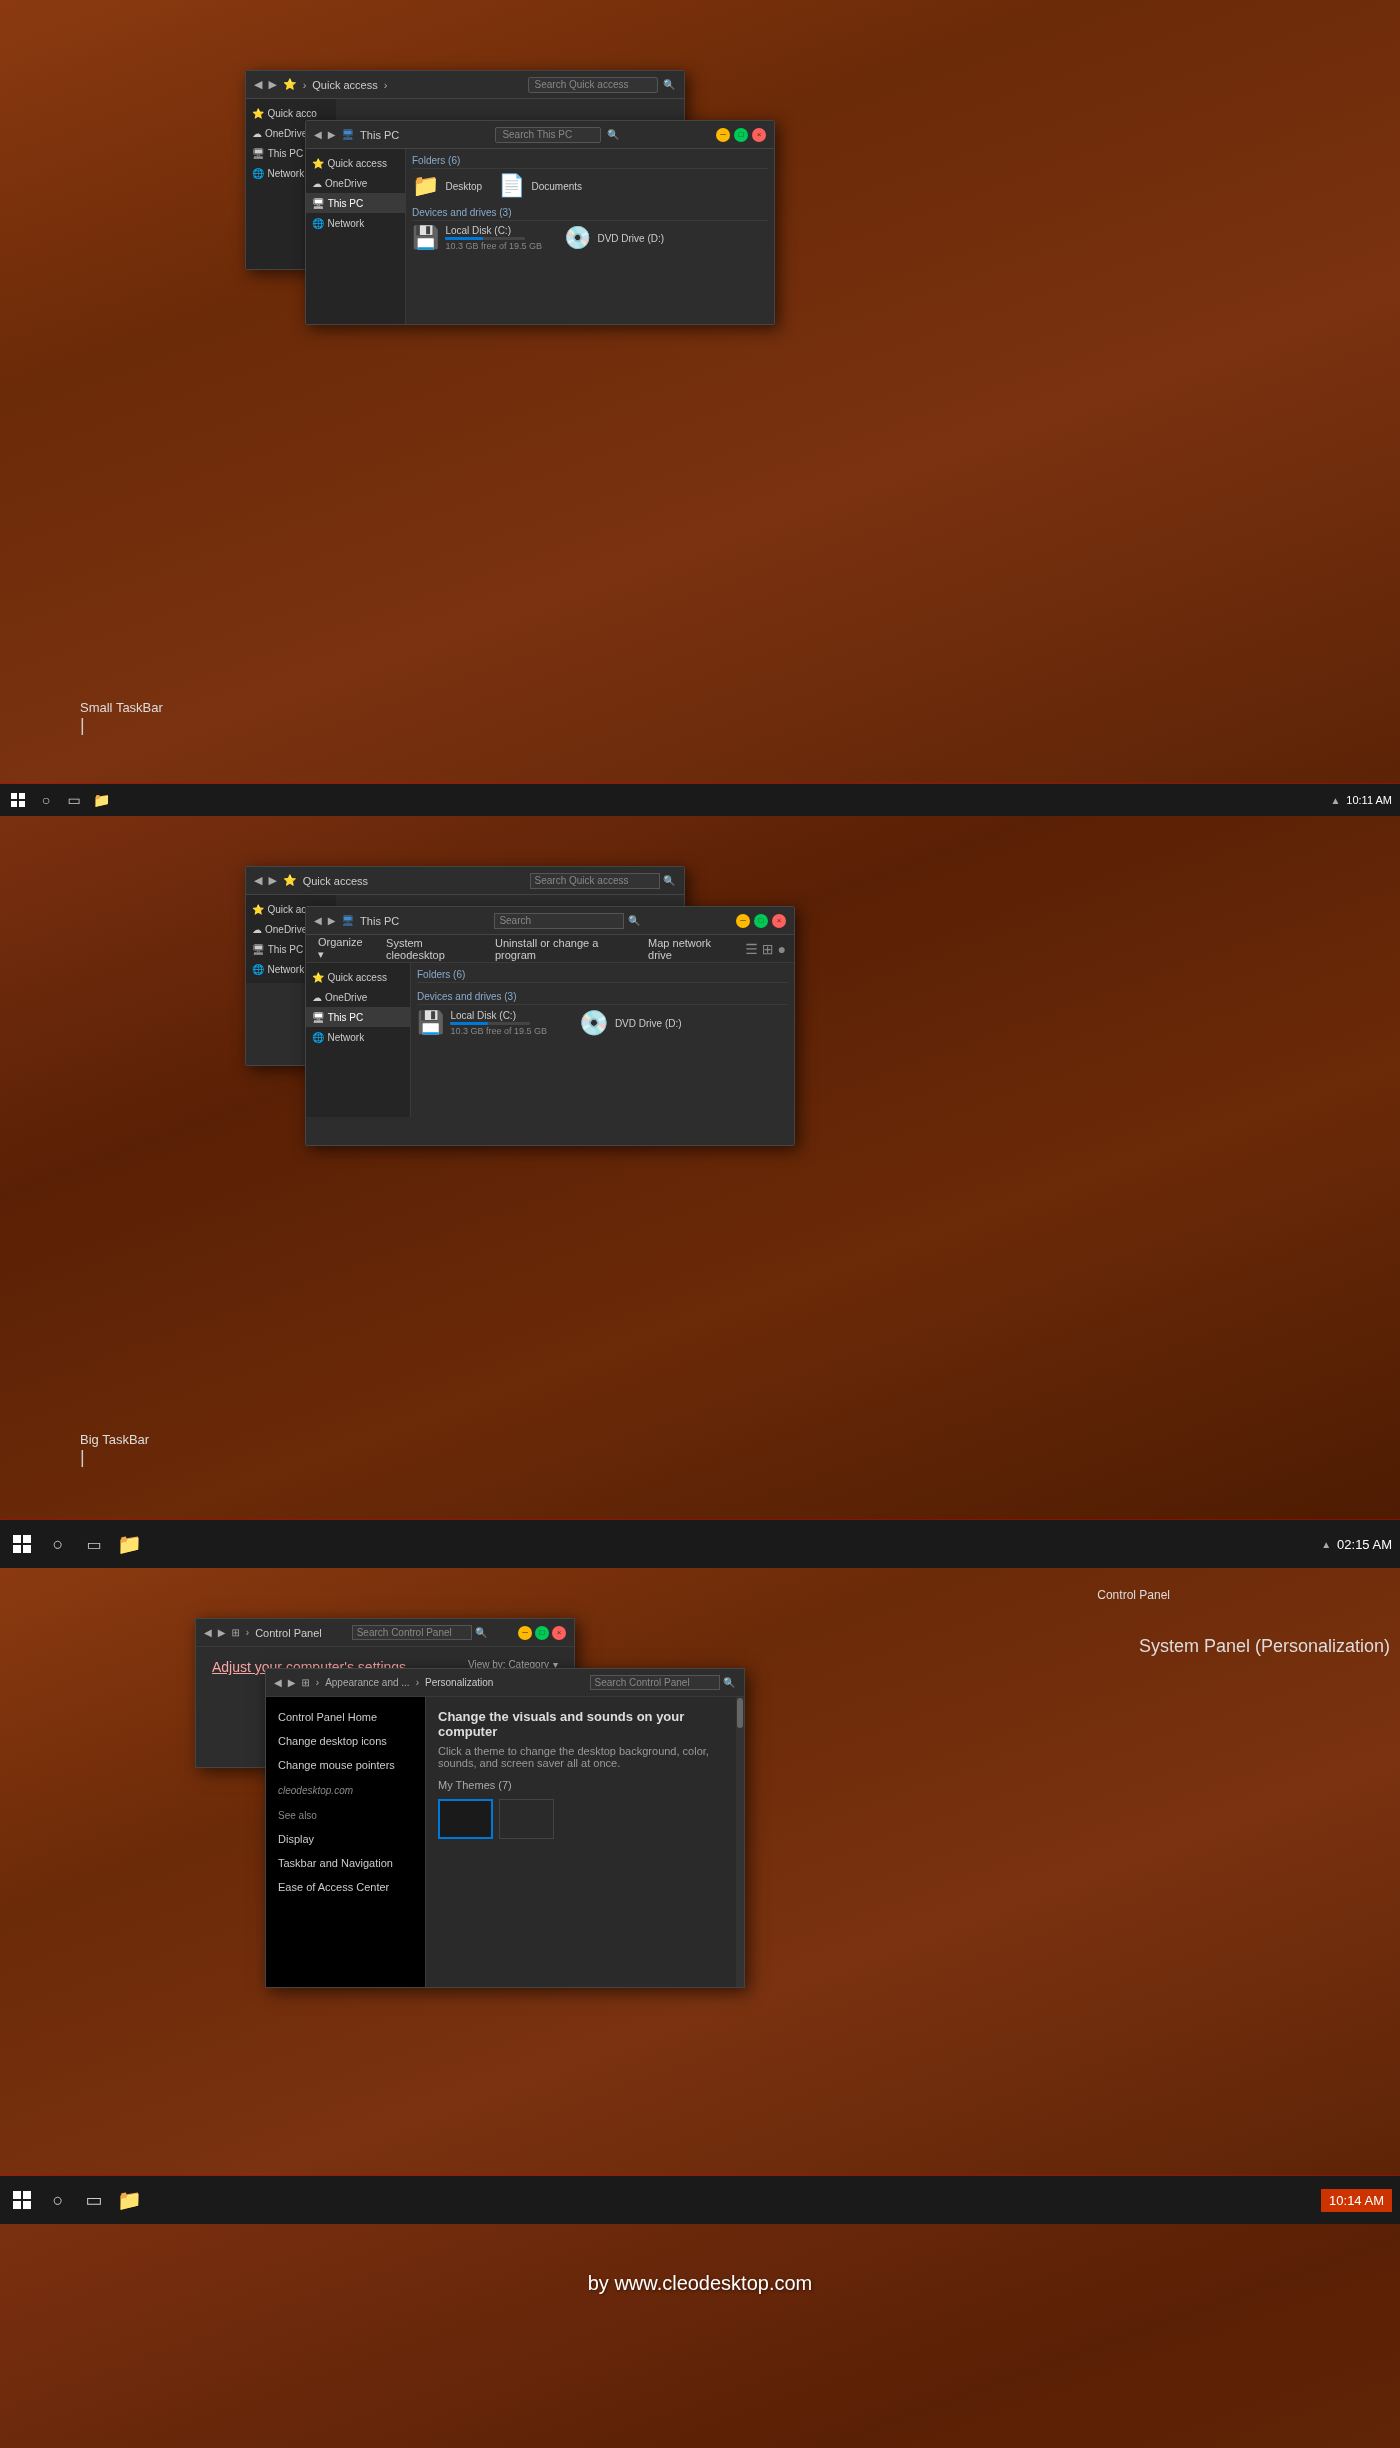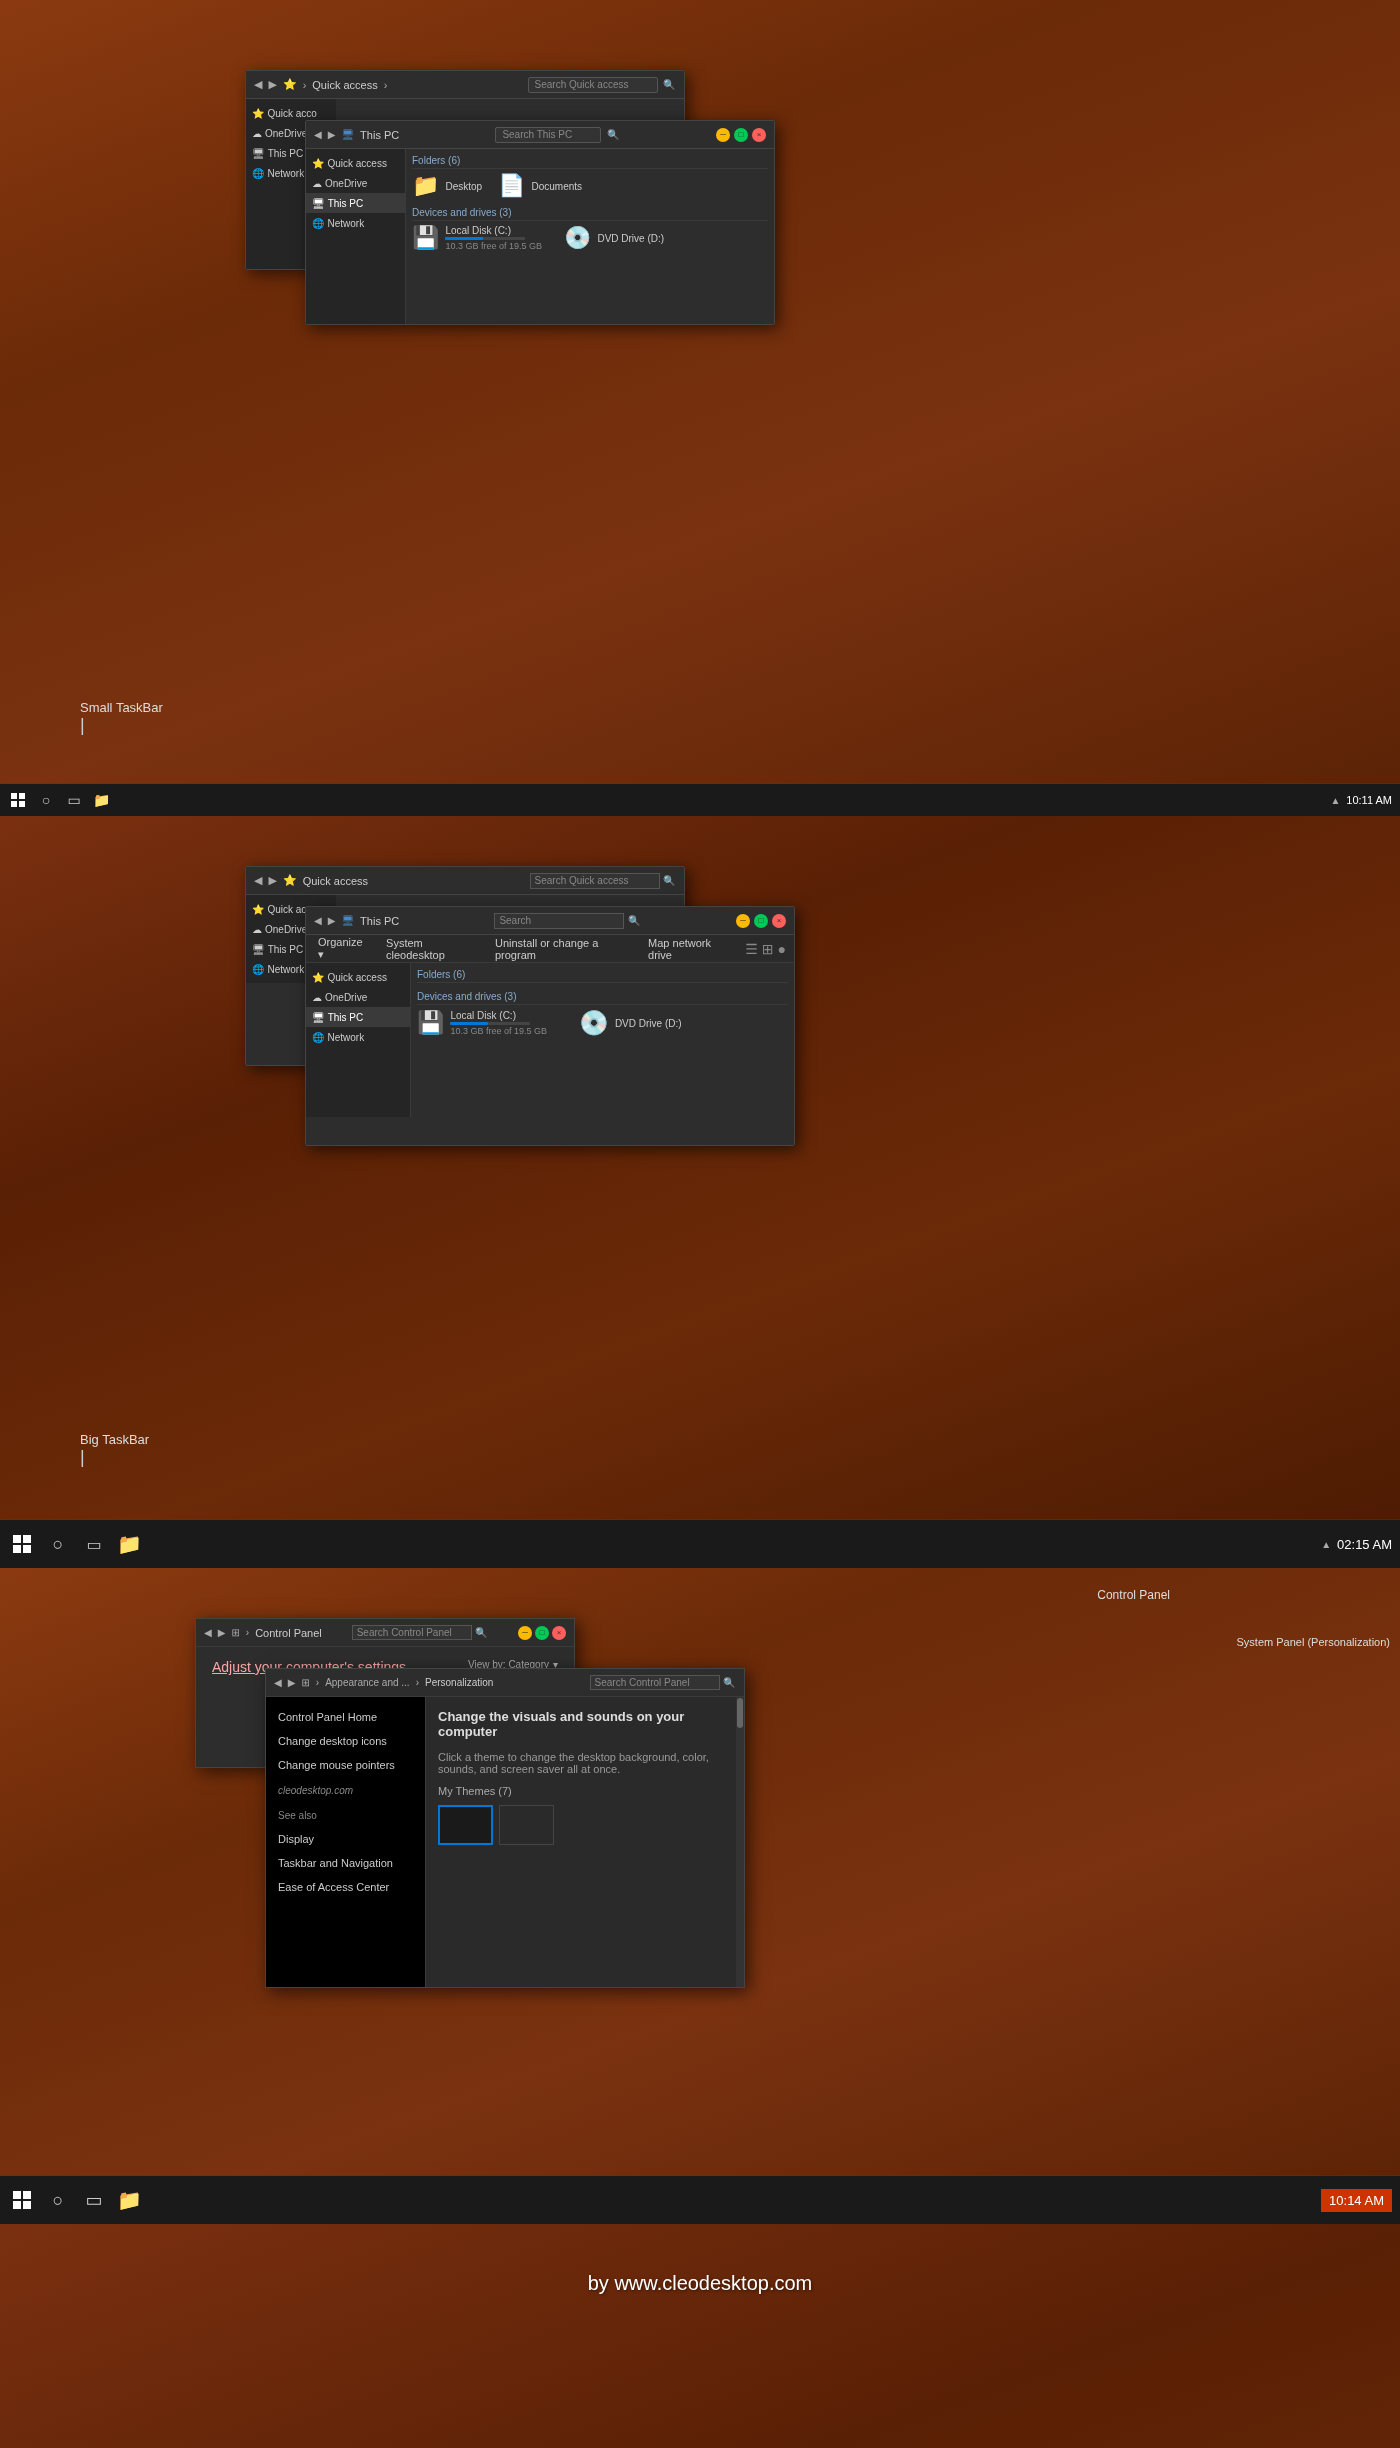--- a/index.html
+++ b/index.html
@@ -201,21 +201,21 @@
 
     .person-content {
       flex: 1;
       padding: 12px;
     }
 
     .person-title {
       color: #ddd;
       font-size: 13px;
       font-weight: 600;
-      margin-bottom: 12px;
+      margin-bottom: 6px;
     }
 
     .person-desc {
       color: #999;
       font-size: 11px;
       margin-bottom: 10px;
     }
 
     .person-themes {
       display: flex;
@@ -543,21 +543,21 @@
   </div>
 
   <div style="position:absolute;bottom:48px;left:0;right:0;height:1px;background:#cc0000;opacity:0.5;"></div>
 </div>
 
 <div class="section section-3">
 
   <div style="position:absolute;top:20px;right:230px;color:#ddd;font-size:12px;">
     <span>Control Panel</span>
   </div>
-  <div style="position:absolute;top:68px;right:10px;color:#ddd;font-size:11px;">
+  <div style="position:absolute;top:68px;right:10px;color:#ddd;font-size:18px;">
     <span>System Panel (Personalization)</span>
   </div>
 
   <div class="control-panel-window" style="top: 50px; left: 195px; width: 380px; height: 150px;">
     <div class="cp-header">
       <div style="display:flex;align-items:center;gap:6px;">
         <span style="color:#aaa;font-size:10px;">◀</span>
         <span style="color:#aaa;font-size:10px;">▶</span>
         <span style="color:#aaa;font-size:10px;">⊞</span>
         <span style="color:#aaa;font-size:10px;">›</span>

